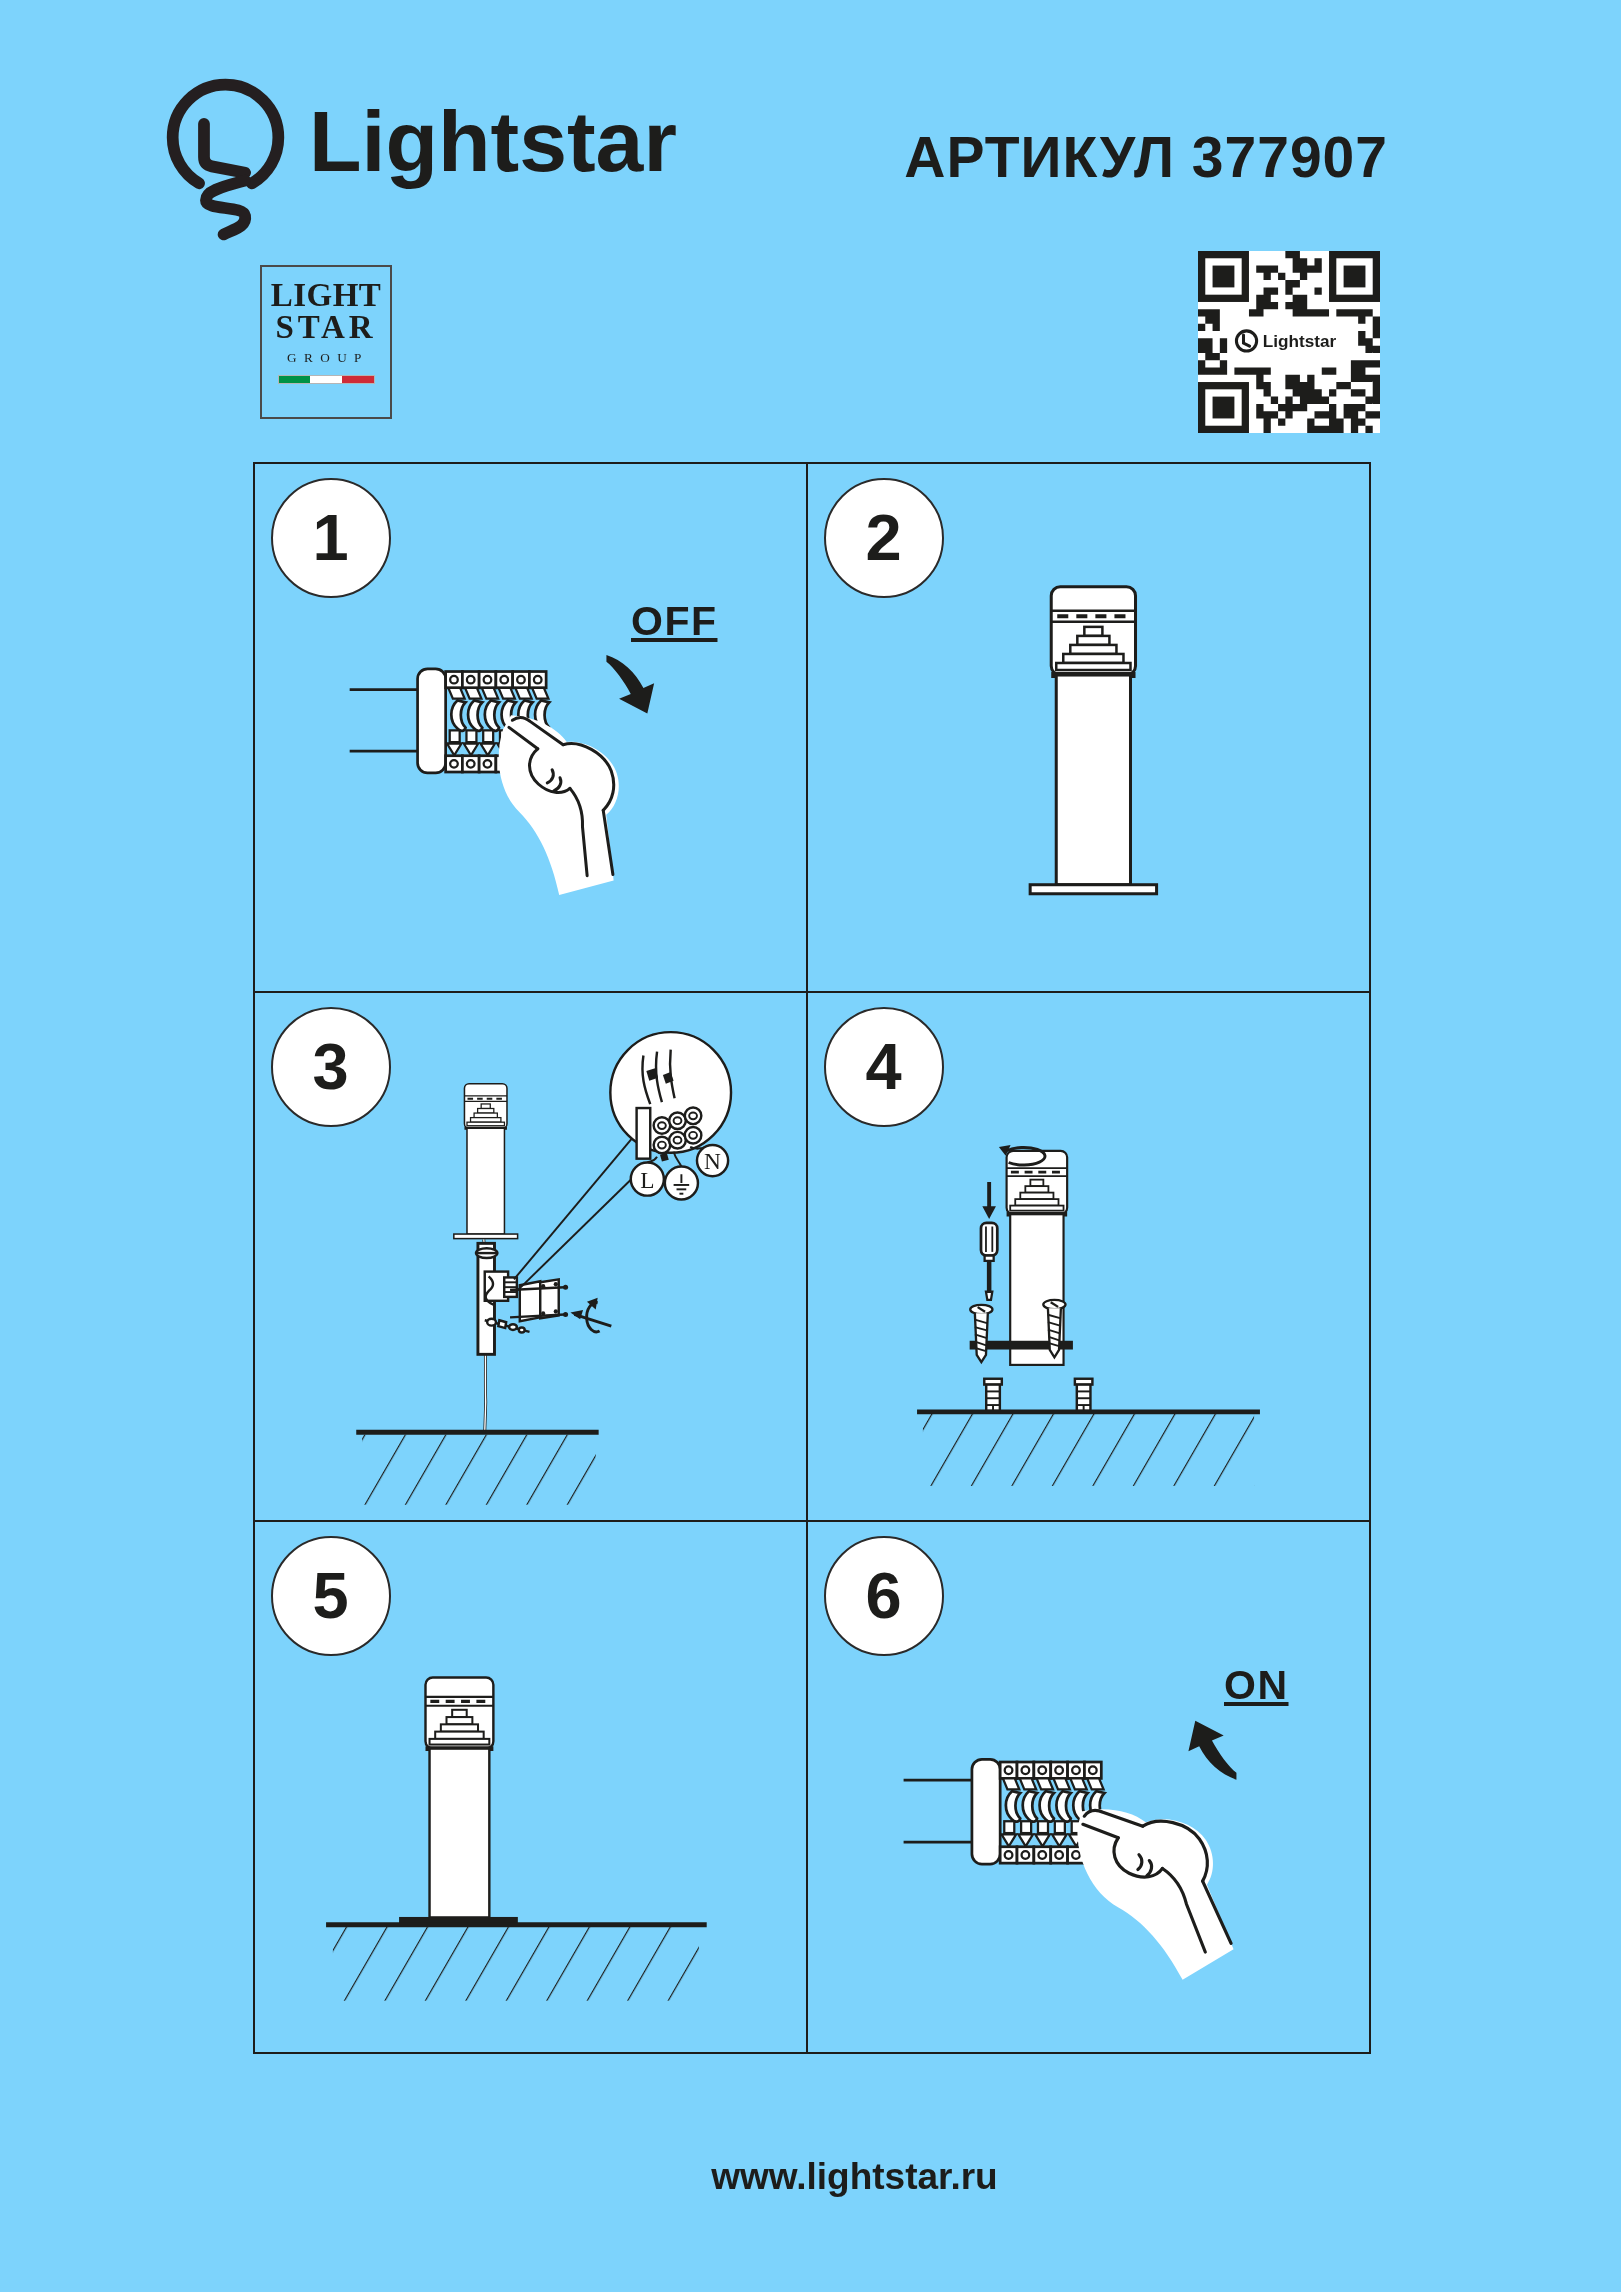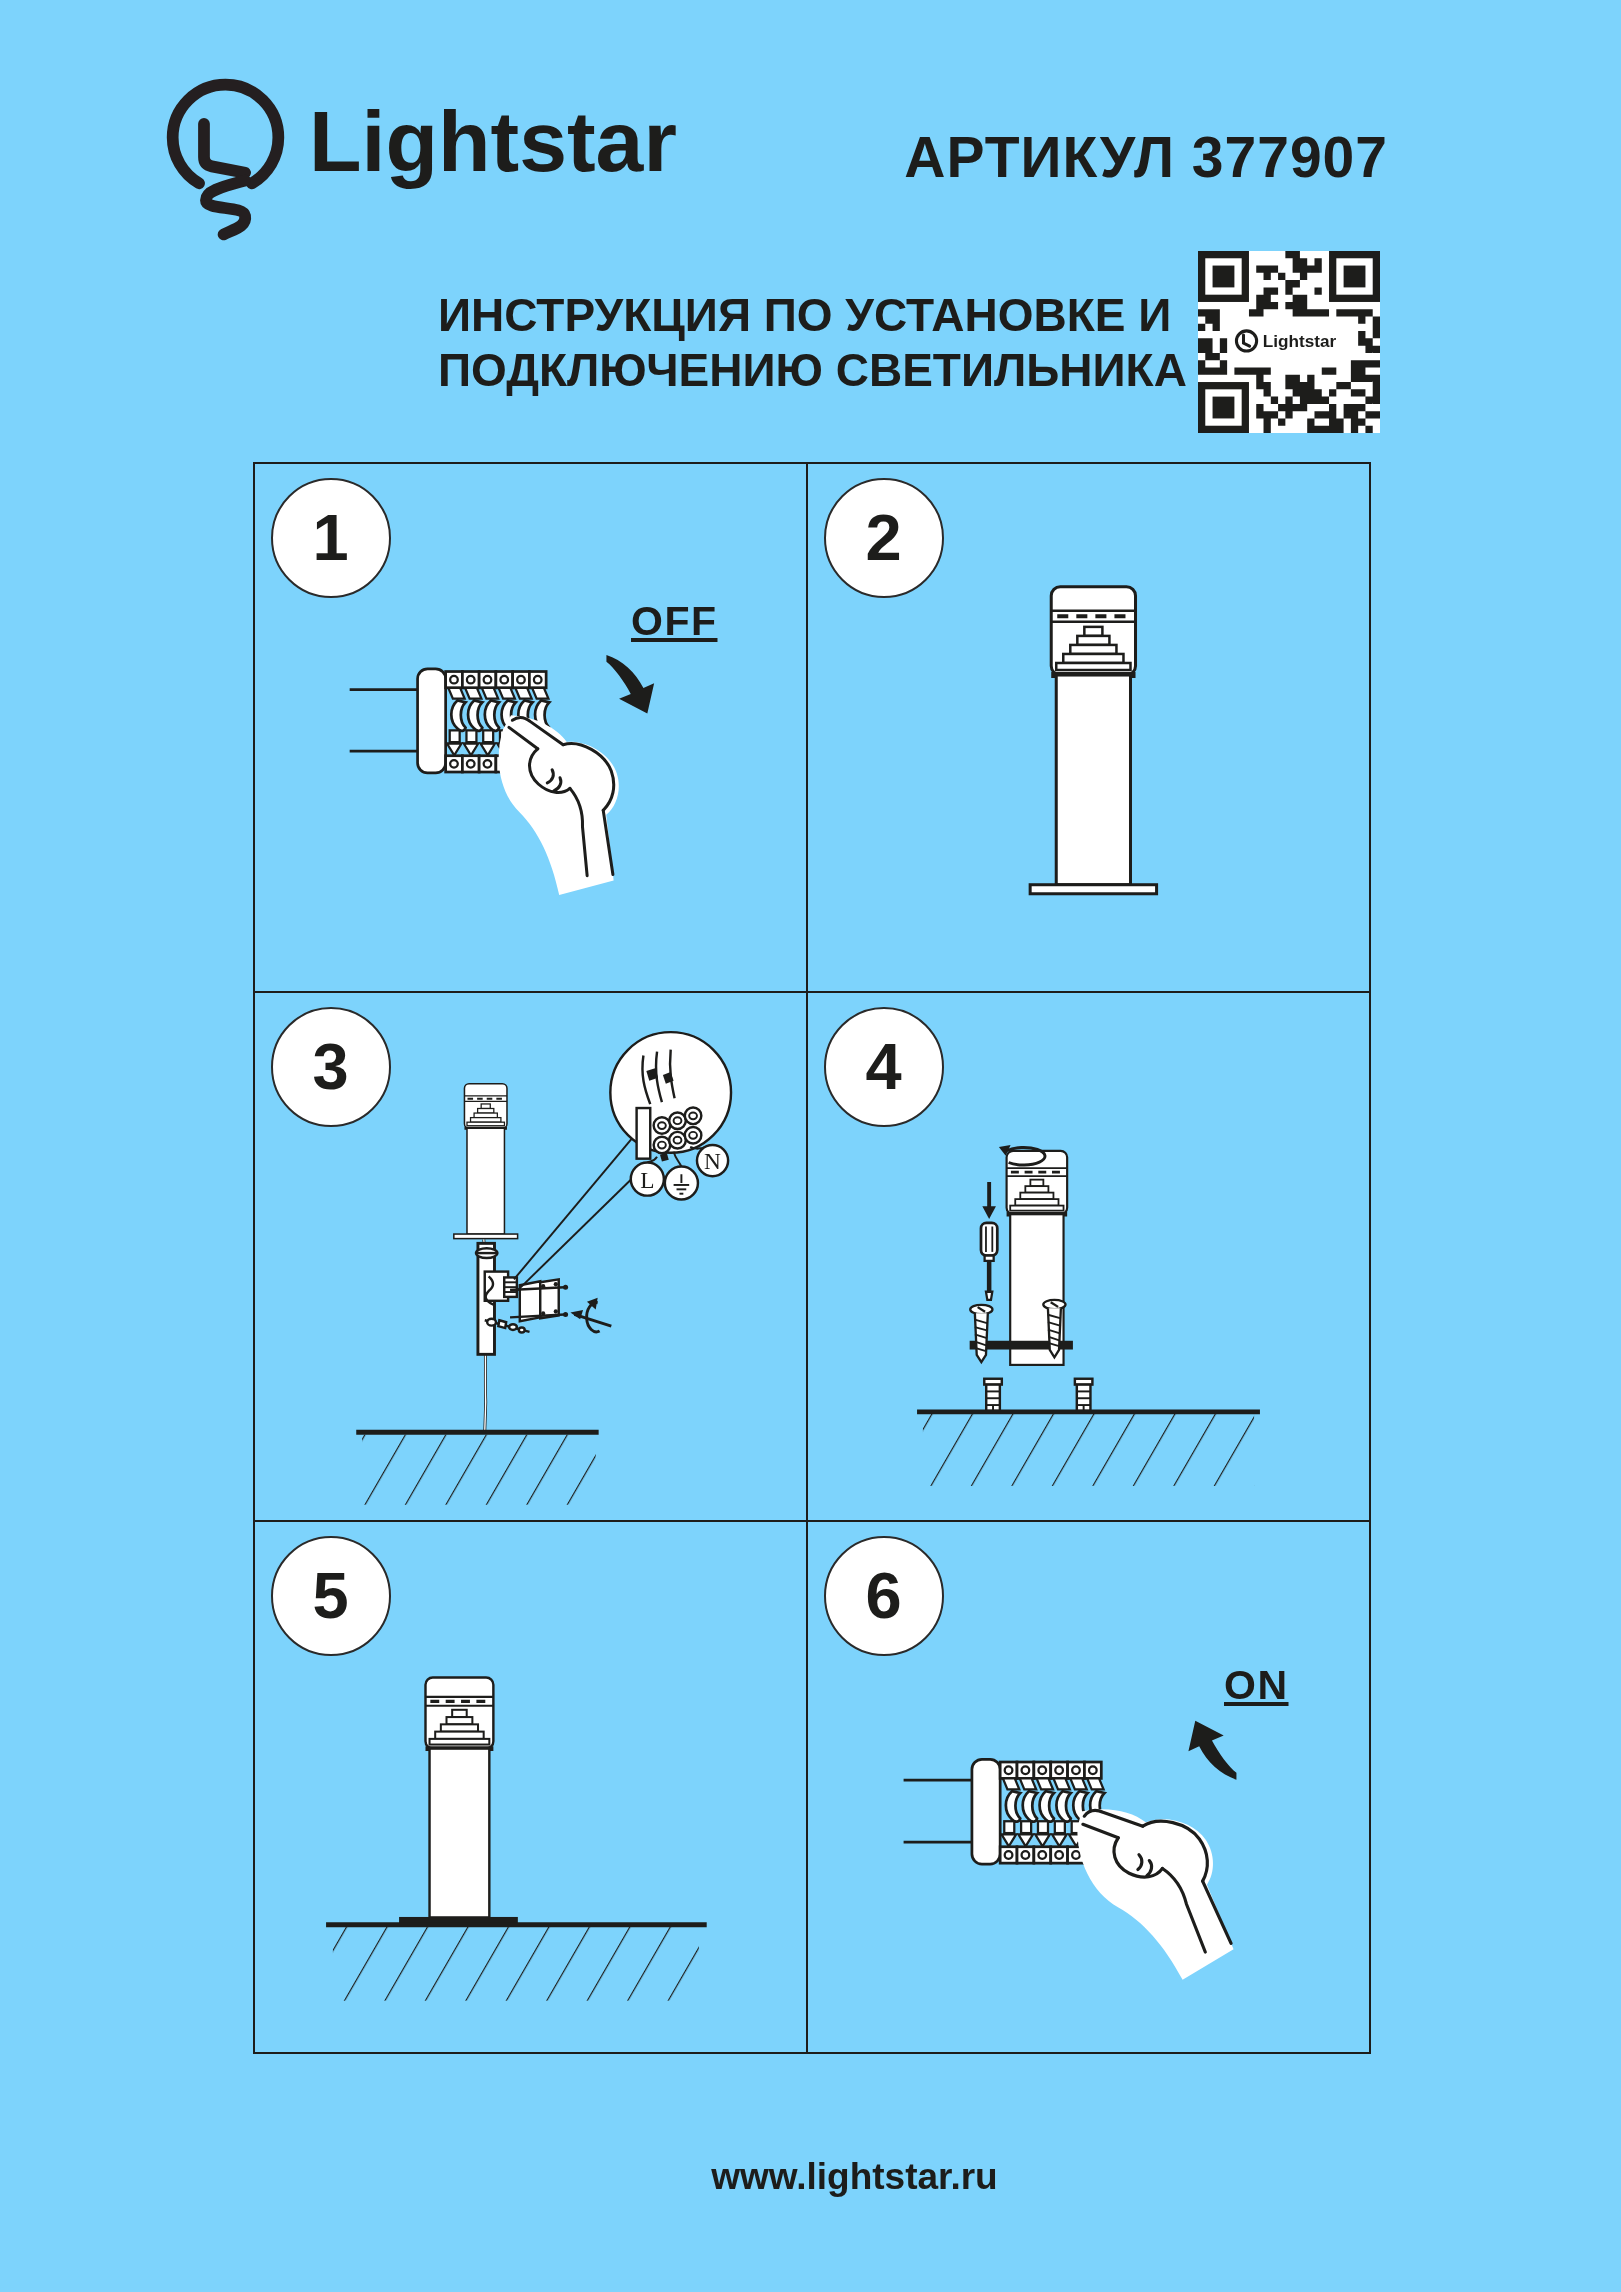--- a/index.html
+++ b/index.html
@@ -153,25 +153,31 @@
   <svg class="brand-logo-svg" width="142" height="181" viewBox="0 0 145 185">
     <g fill="none" stroke="#241f20" stroke-width="12" stroke-linecap="round">
       <circle cx="72" cy="68" r="54" stroke-dasharray="56.5 56.5 226"></circle>
       <path d="M50,54 L50,88 Q50,96 58,97.5 L92,104"></path>
       <path d="M92,112 C70,118 52,122 52,132 C52,143 90,137 92,148 C94,159 80,162 70,167"></path>
     </g>
   </svg>
   <div class="brand-wordmark">Lightstar</div>
   <div class="article-label">АРТИКУЛ 377907</div>
 
-
-  <div class="doc-title">
-    <div>ИНСТРУКЦИЯ ПО УСТАНОВКЕ И</div>
-    <div>ПОДКЛЮЧЕНИЮ СВЕТИЛЬНИКА</div>
+  <div class="group-box">
+    <div class="l1">LIGHT</div>
+    <div class="l2">STAR</div>
+    <div class="l3">GROUP</div>
+    <div class="flag">
+      <div style="background: rgb(0, 146, 70);"></div>
+      <div style="background: rgb(255, 255, 255);"></div>
+      <div style="background: rgb(206, 43, 55);"></div>
+    </div>
   </div>
+
 
   <div class="qr-wrap">
     <svg id="qr-svg" width="182" height="182" viewBox="0 0 180 180">
       <rect x="0" y="0" width="180" height="180" fill="#fff"></rect>
       <path id="qr-modules" fill="#1d1d1b" d="M86.4,0.0h7.2v7.2h-7.2zM93.6,0.0h7.2v7.2h-7.2zM93.6,7.2h7.2v7.2h-7.2zM100.8,7.2h7.2v7.2h-7.2zM115.2,7.2h7.2v7.2h-7.2zM57.6,14.4h7.2v7.2h-7.2zM64.8,14.4h7.2v7.2h-7.2zM72.0,14.4h7.2v7.2h-7.2zM93.6,14.4h7.2v7.2h-7.2zM100.8,14.4h7.2v7.2h-7.2zM108.0,14.4h7.2v7.2h-7.2zM115.2,14.4h7.2v7.2h-7.2zM64.8,21.6h7.2v7.2h-7.2zM79.2,21.6h7.2v7.2h-7.2zM100.8,21.6h7.2v7.2h-7.2zM86.4,28.8h7.2v7.2h-7.2zM93.6,28.8h7.2v7.2h-7.2zM64.8,36.0h7.2v7.2h-7.2zM72.0,36.0h7.2v7.2h-7.2zM86.4,36.0h7.2v7.2h-7.2zM115.2,36.0h7.2v7.2h-7.2zM57.6,43.2h7.2v7.2h-7.2zM64.8,43.2h7.2v7.2h-7.2zM93.6,43.2h7.2v7.2h-7.2zM100.8,43.2h7.2v7.2h-7.2zM57.6,50.4h7.2v7.2h-7.2zM64.8,50.4h7.2v7.2h-7.2zM72.0,50.4h7.2v7.2h-7.2zM86.4,50.4h7.2v7.2h-7.2zM93.6,50.4h7.2v7.2h-7.2zM100.8,50.4h7.2v7.2h-7.2zM0.0,57.6h7.2v7.2h-7.2zM7.2,57.6h7.2v7.2h-7.2zM14.4,57.6h7.2v7.2h-7.2zM50.4,57.6h7.2v7.2h-7.2zM57.6,57.6h7.2v7.2h-7.2zM93.6,57.6h7.2v7.2h-7.2zM100.8,57.6h7.2v7.2h-7.2zM108.0,57.6h7.2v7.2h-7.2zM115.2,57.6h7.2v7.2h-7.2zM122.4,57.6h7.2v7.2h-7.2zM136.8,57.6h7.2v7.2h-7.2zM144.0,57.6h7.2v7.2h-7.2zM151.2,57.6h7.2v7.2h-7.2zM158.4,57.6h7.2v7.2h-7.2zM165.6,57.6h7.2v7.2h-7.2zM7.2,64.8h7.2v7.2h-7.2zM14.4,64.8h7.2v7.2h-7.2zM158.4,64.8h7.2v7.2h-7.2zM172.8,64.8h7.2v7.2h-7.2zM0.0,72.0h7.2v7.2h-7.2zM14.4,72.0h7.2v7.2h-7.2zM172.8,72.0h7.2v7.2h-7.2zM158.4,79.2h7.2v7.2h-7.2zM172.8,79.2h7.2v7.2h-7.2zM0.0,86.4h7.2v7.2h-7.2zM7.2,86.4h7.2v7.2h-7.2zM21.6,86.4h7.2v7.2h-7.2zM158.4,86.4h7.2v7.2h-7.2zM165.6,86.4h7.2v7.2h-7.2zM0.0,93.6h7.2v7.2h-7.2zM7.2,93.6h7.2v7.2h-7.2zM21.6,93.6h7.2v7.2h-7.2zM165.6,93.6h7.2v7.2h-7.2zM172.8,93.6h7.2v7.2h-7.2zM7.2,100.8h7.2v7.2h-7.2zM14.4,100.8h7.2v7.2h-7.2zM0.0,108.0h7.2v7.2h-7.2zM21.6,108.0h7.2v7.2h-7.2zM151.2,108.0h7.2v7.2h-7.2zM158.4,108.0h7.2v7.2h-7.2zM165.6,108.0h7.2v7.2h-7.2zM172.8,108.0h7.2v7.2h-7.2zM0.0,115.2h7.2v7.2h-7.2zM7.2,115.2h7.2v7.2h-7.2zM14.4,115.2h7.2v7.2h-7.2zM21.6,115.2h7.2v7.2h-7.2zM36.0,115.2h7.2v7.2h-7.2zM43.2,115.2h7.2v7.2h-7.2zM50.4,115.2h7.2v7.2h-7.2zM57.6,115.2h7.2v7.2h-7.2zM64.8,115.2h7.2v7.2h-7.2zM122.4,115.2h7.2v7.2h-7.2zM129.6,115.2h7.2v7.2h-7.2zM151.2,115.2h7.2v7.2h-7.2zM158.4,115.2h7.2v7.2h-7.2zM57.6,122.4h7.2v7.2h-7.2zM86.4,122.4h7.2v7.2h-7.2zM93.6,122.4h7.2v7.2h-7.2zM108.0,122.4h7.2v7.2h-7.2zM151.2,122.4h7.2v7.2h-7.2zM158.4,122.4h7.2v7.2h-7.2zM165.6,122.4h7.2v7.2h-7.2zM172.8,122.4h7.2v7.2h-7.2zM57.6,129.6h7.2v7.2h-7.2zM64.8,129.6h7.2v7.2h-7.2zM86.4,129.6h7.2v7.2h-7.2zM93.6,129.6h7.2v7.2h-7.2zM100.8,129.6h7.2v7.2h-7.2zM108.0,129.6h7.2v7.2h-7.2zM136.8,129.6h7.2v7.2h-7.2zM144.0,129.6h7.2v7.2h-7.2zM172.8,129.6h7.2v7.2h-7.2zM64.8,136.8h7.2v7.2h-7.2zM93.6,136.8h7.2v7.2h-7.2zM100.8,136.8h7.2v7.2h-7.2zM108.0,136.8h7.2v7.2h-7.2zM115.2,136.8h7.2v7.2h-7.2zM129.6,136.8h7.2v7.2h-7.2zM151.2,136.8h7.2v7.2h-7.2zM158.4,136.8h7.2v7.2h-7.2zM172.8,136.8h7.2v7.2h-7.2zM72.0,144.0h7.2v7.2h-7.2zM86.4,144.0h7.2v7.2h-7.2zM100.8,144.0h7.2v7.2h-7.2zM108.0,144.0h7.2v7.2h-7.2zM115.2,144.0h7.2v7.2h-7.2zM122.4,144.0h7.2v7.2h-7.2zM165.6,144.0h7.2v7.2h-7.2zM172.8,144.0h7.2v7.2h-7.2zM57.6,151.2h7.2v7.2h-7.2zM79.2,151.2h7.2v7.2h-7.2zM86.4,151.2h7.2v7.2h-7.2zM93.6,151.2h7.2v7.2h-7.2zM100.8,151.2h7.2v7.2h-7.2zM129.6,151.2h7.2v7.2h-7.2zM144.0,151.2h7.2v7.2h-7.2zM151.2,151.2h7.2v7.2h-7.2zM158.4,151.2h7.2v7.2h-7.2zM57.6,158.4h7.2v7.2h-7.2zM64.8,158.4h7.2v7.2h-7.2zM72.0,158.4h7.2v7.2h-7.2zM86.4,158.4h7.2v7.2h-7.2zM115.2,158.4h7.2v7.2h-7.2zM122.4,158.4h7.2v7.2h-7.2zM129.6,158.4h7.2v7.2h-7.2zM144.0,158.4h7.2v7.2h-7.2zM151.2,158.4h7.2v7.2h-7.2zM165.6,158.4h7.2v7.2h-7.2zM172.8,158.4h7.2v7.2h-7.2zM64.8,165.6h7.2v7.2h-7.2zM79.2,165.6h7.2v7.2h-7.2zM108.0,165.6h7.2v7.2h-7.2zM129.6,165.6h7.2v7.2h-7.2zM136.8,165.6h7.2v7.2h-7.2zM151.2,165.6h7.2v7.2h-7.2zM158.4,165.6h7.2v7.2h-7.2zM64.8,172.8h7.2v7.2h-7.2zM108.0,172.8h7.2v7.2h-7.2zM115.2,172.8h7.2v7.2h-7.2zM122.4,172.8h7.2v7.2h-7.2zM129.6,172.8h7.2v7.2h-7.2zM136.8,172.8h7.2v7.2h-7.2zM151.2,172.8h7.2v7.2h-7.2zM165.6,172.8h7.2v7.2h-7.2z"></path>
       <g>
         <rect x="0" y="0" width="50.4" height="50.4" fill="#1d1d1b"></rect>
         <rect x="7.2" y="7.2" width="36" height="36" fill="#fff"></rect>
         <rect x="14.4" y="14.4" width="21.6" height="21.6" fill="#1d1d1b"></rect>
       </g>

